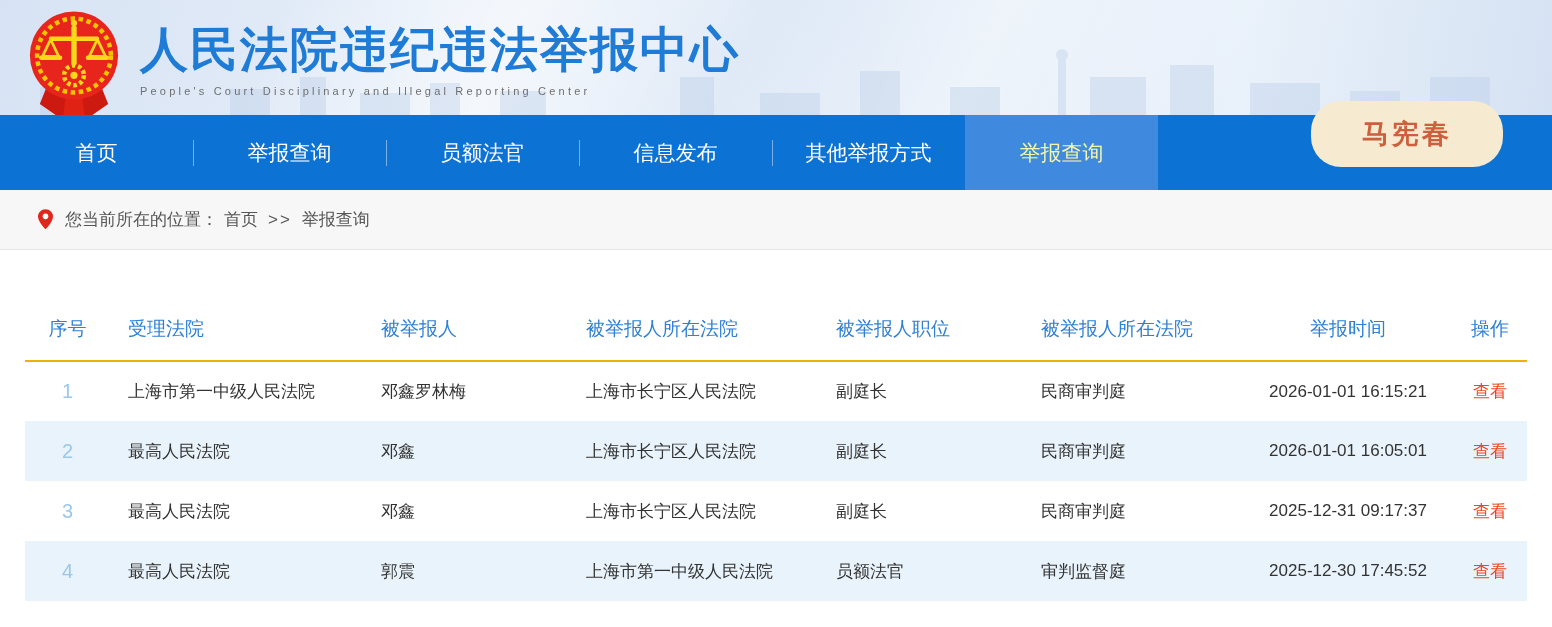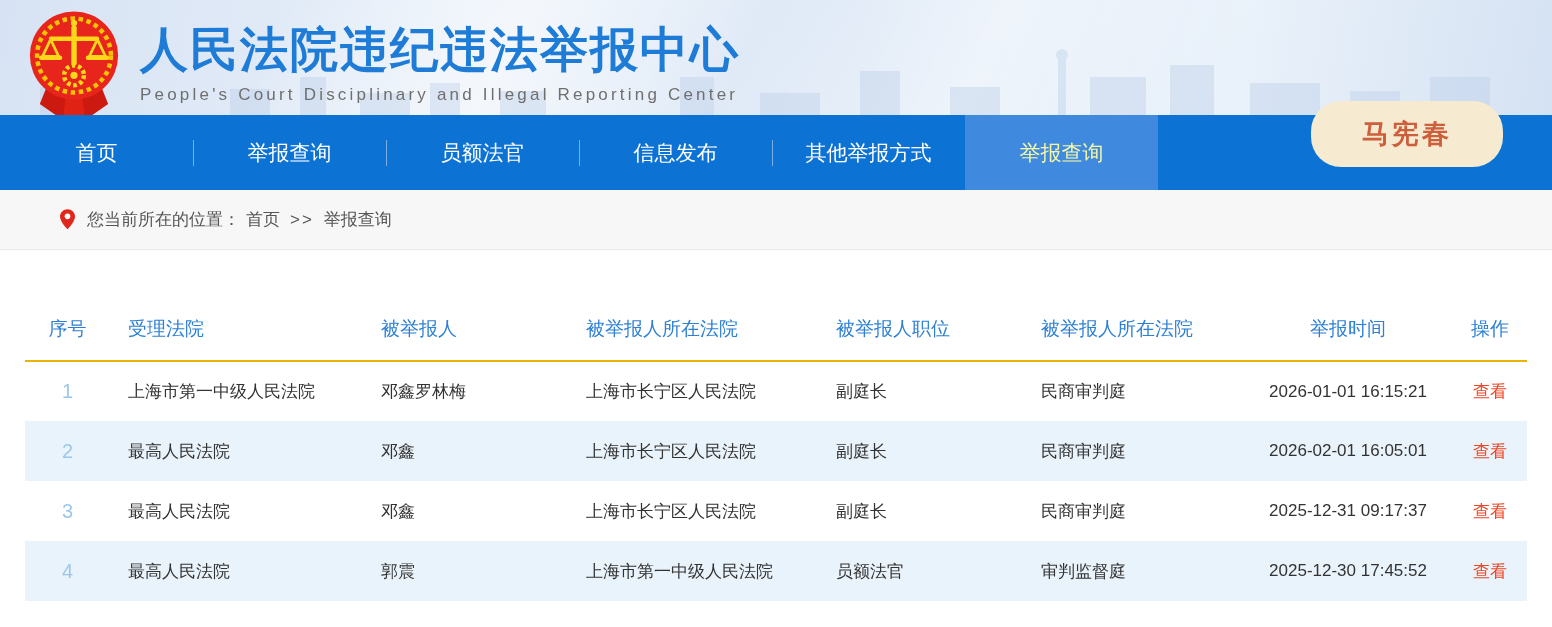--- a/index.html
+++ b/index.html
@@ -11,21 +11,21 @@
     position:relative; height:115px;
     background:
       linear-gradient(115deg, rgba(255,255,255,0) 18%, rgba(255,255,255,.55) 33%,
         rgba(255,255,255,0) 48%, rgba(255,255,255,.45) 63%, rgba(255,255,255,0) 80%),
       linear-gradient(100deg,#d7e3f4 0%,#e7eff9 30%,#dde8f6 55%,#e9f1fa 80%,#d5e2f3 100%);
   }
   .skyline{ position:absolute; left:0; bottom:0; width:1552px; height:72px; pointer-events:none; }
   .logo{ position:absolute; left:20px; top:5px; width:108px; height:128px; }
   .titles{ position:absolute; left:140px; top:22px; }
   .title-cn{ font-size:48px; font-weight:bold; color:#1f7cd6; letter-spacing:2px; line-height:1.15; }
-  .title-en{ margin-top:8px; font-size:17px; color:#6f6f6f; letter-spacing:3.2px; font-weight:500; }
+  .title-en{ margin-top:8px; font-size:11px; color:#6f6f6f; letter-spacing:3.2px; font-weight:500; }
 
   
   .nav{ position:relative; height:75px; background:#0c72d3; display:flex; align-items:stretch; }
   .nav-item{
     width:193px; display:flex; align-items:center; justify-content:center;
     color:#ffffff; font-size:21px; cursor:pointer; position:relative;
   }
   .nav-item + .nav-item::before{
     content:""; position:absolute; left:0; top:25px; height:26px; width:1px;
     background:rgba(255,255,255,.45);
@@ -35,21 +35,21 @@
   .user-badge{
     position:absolute; right:49px; top:-14px; width:192px; height:66px;
     background:#f6ead0; border-radius:30px;
     display:flex; align-items:center; justify-content:center;
     color:#cd5f3d; font-size:27px; font-weight:bold; letter-spacing:3px; cursor:pointer;
   }
 
   
   .breadcrumb{
     height:60px; background:#f7f7f7; border-bottom:1px solid #e8e8e8;
-    display:flex; align-items:center; padding-left:60px;
+    display:flex; align-items:center; padding-left:38px;
     color:#555; font-size:17px;
   }
   .pin{ width:15px; height:21px; margin-right:12px; }
   .crumb-home{ margin-left:6px; cursor:pointer; }
   .crumb-sep{ margin:0 10px; letter-spacing:2px; }
 
   
   .content{ padding:50px 25px 0; background:#fff; }
   table{ width:1502px; border-collapse:collapse; table-layout:fixed; font-size:17px; color:#333; }
   thead th{
@@ -175,21 +175,21 @@
         <td class="c-center">2026-01-01 16:15:21</td>
         <td class="c-center"><span class="action-link">查看</span></td>
       </tr>
       <tr>
         <td class="c-center row-no">2</td>
         <td>最高人民法院</td>
         <td>邓鑫</td>
         <td>上海市长宁区人民法院</td>
         <td>副庭长</td>
         <td>民商审判庭</td>
-        <td class="c-center">2026-02-01 16:05:01</td>
+        <td class="c-center">2026-01-01 16:05:01</td>
         <td class="c-center"><span class="action-link">查看</span></td>
       </tr>
       <tr>
         <td class="c-center row-no">3</td>
         <td>最高人民法院</td>
         <td>邓鑫</td>
         <td>上海市长宁区人民法院</td>
         <td>副庭长</td>
         <td>民商审判庭</td>
         <td class="c-center">2025-12-31 09:17:37</td>

